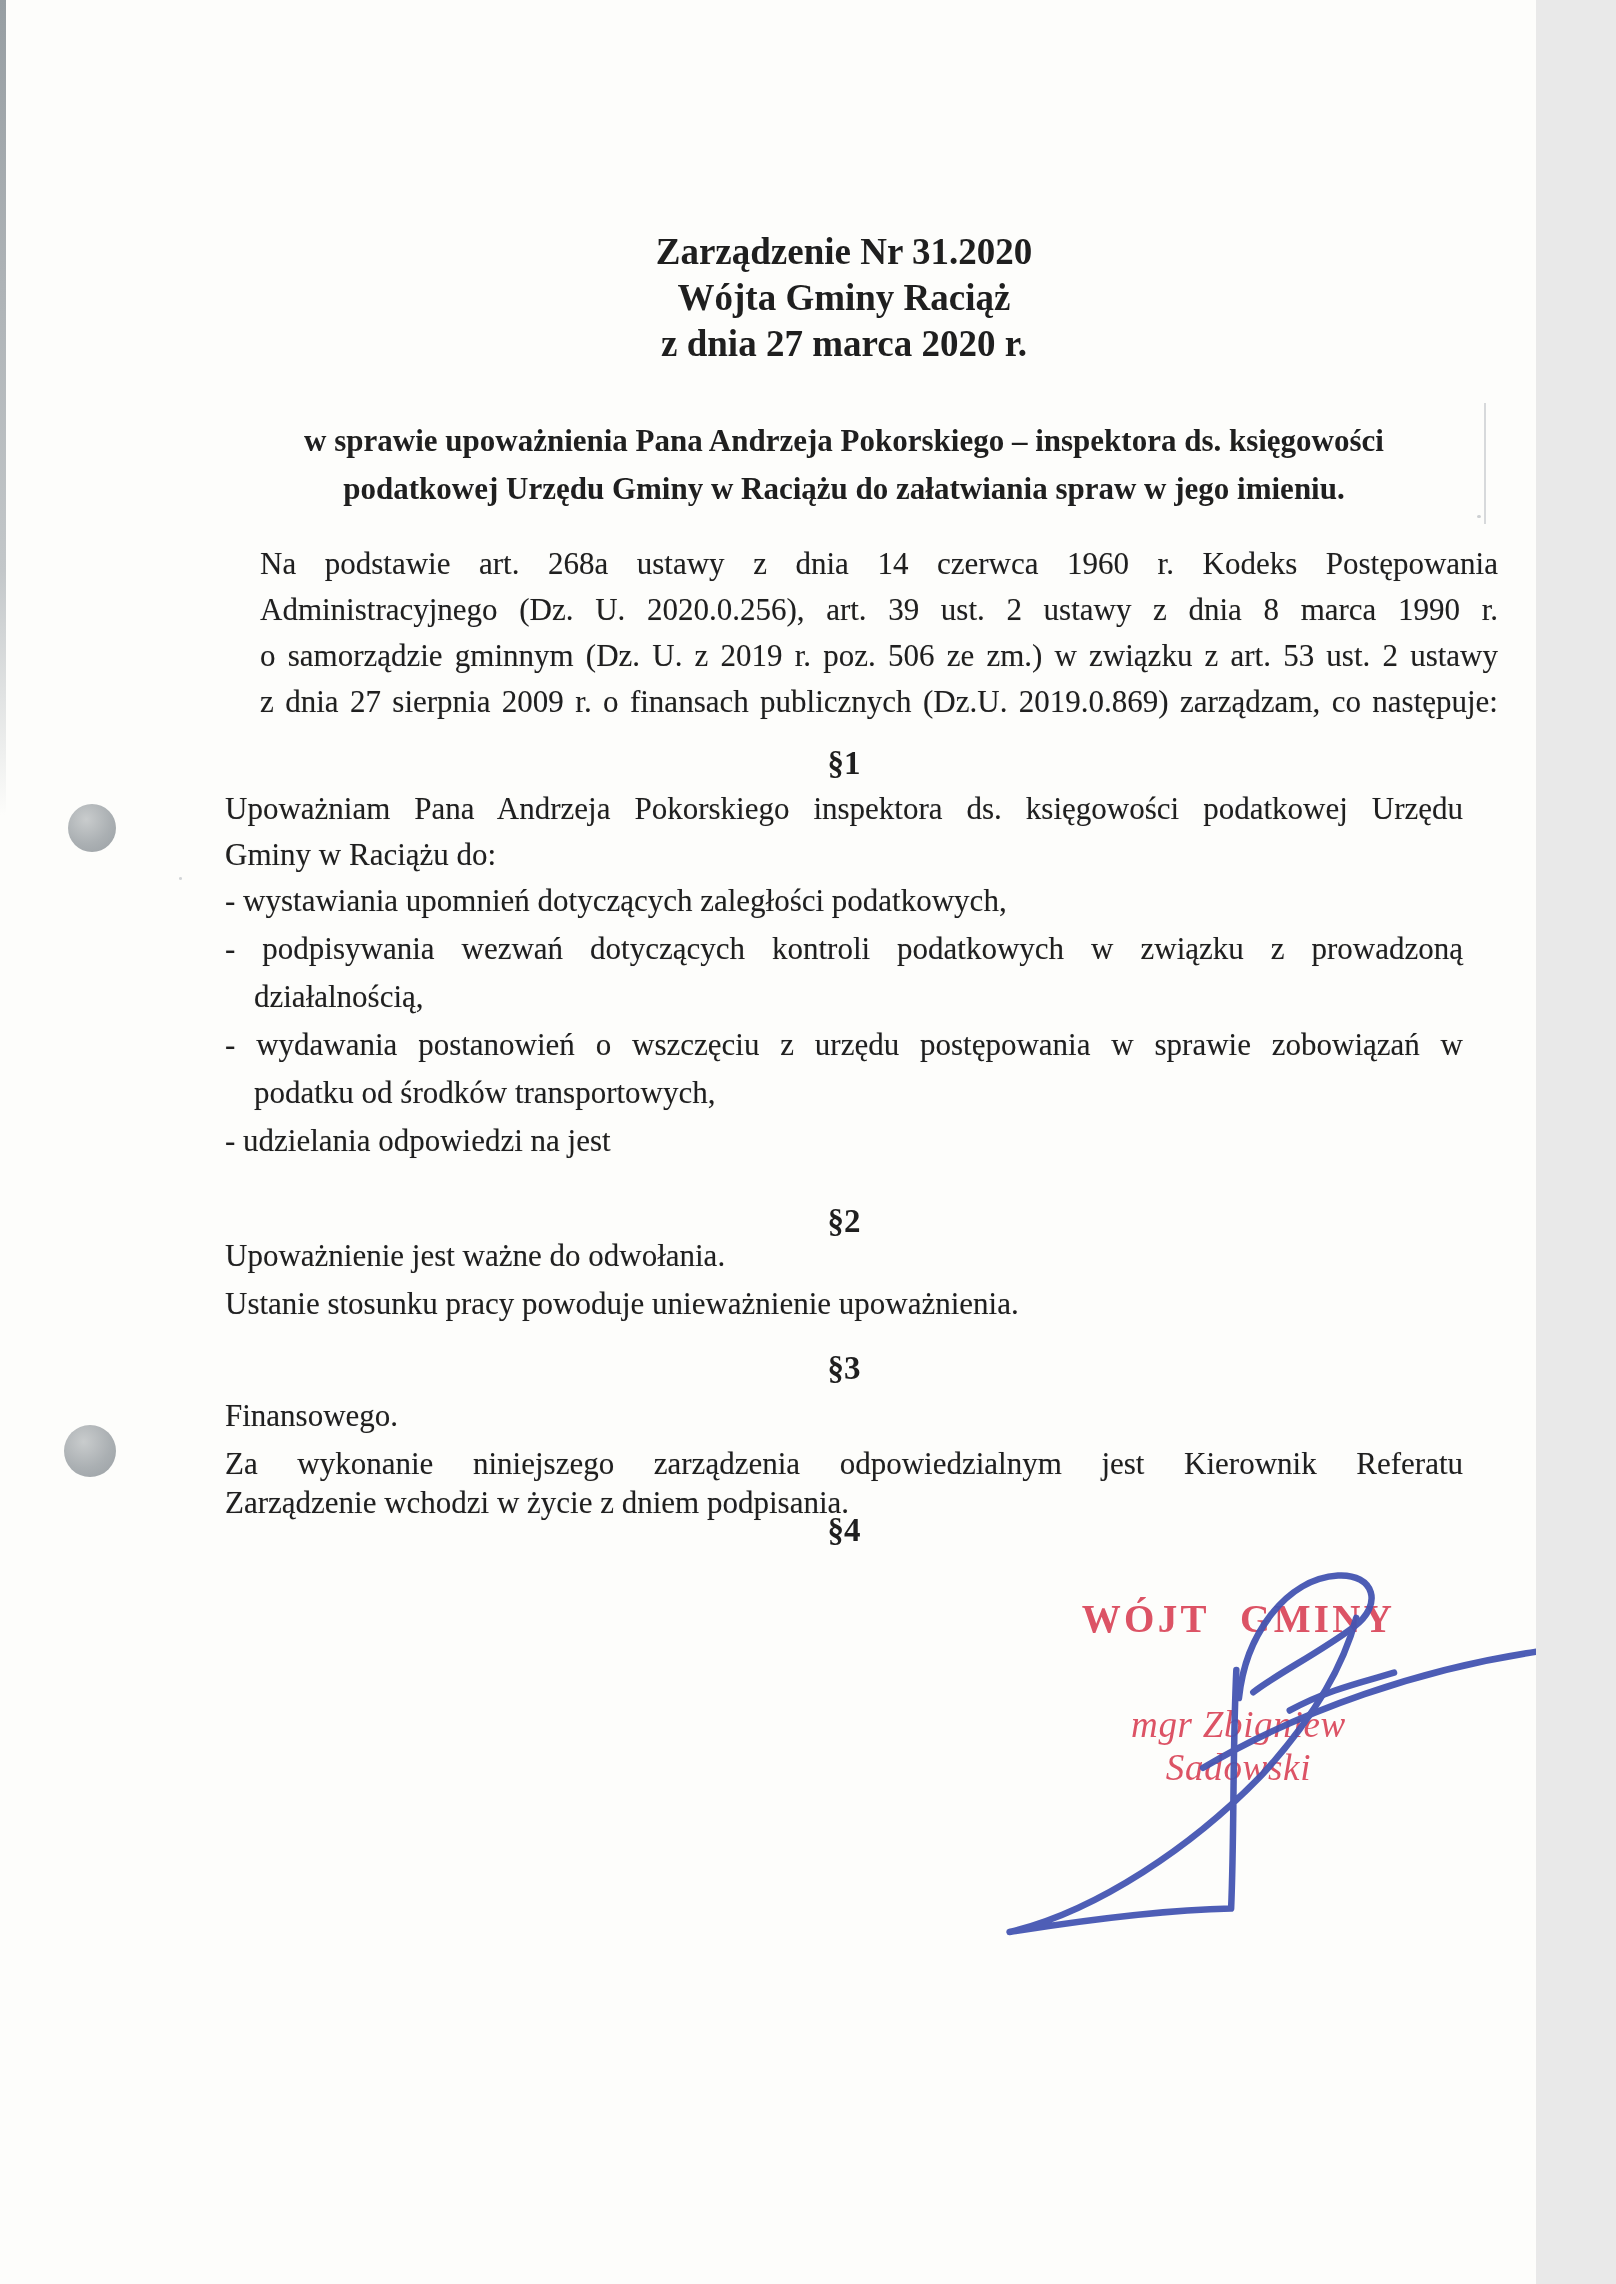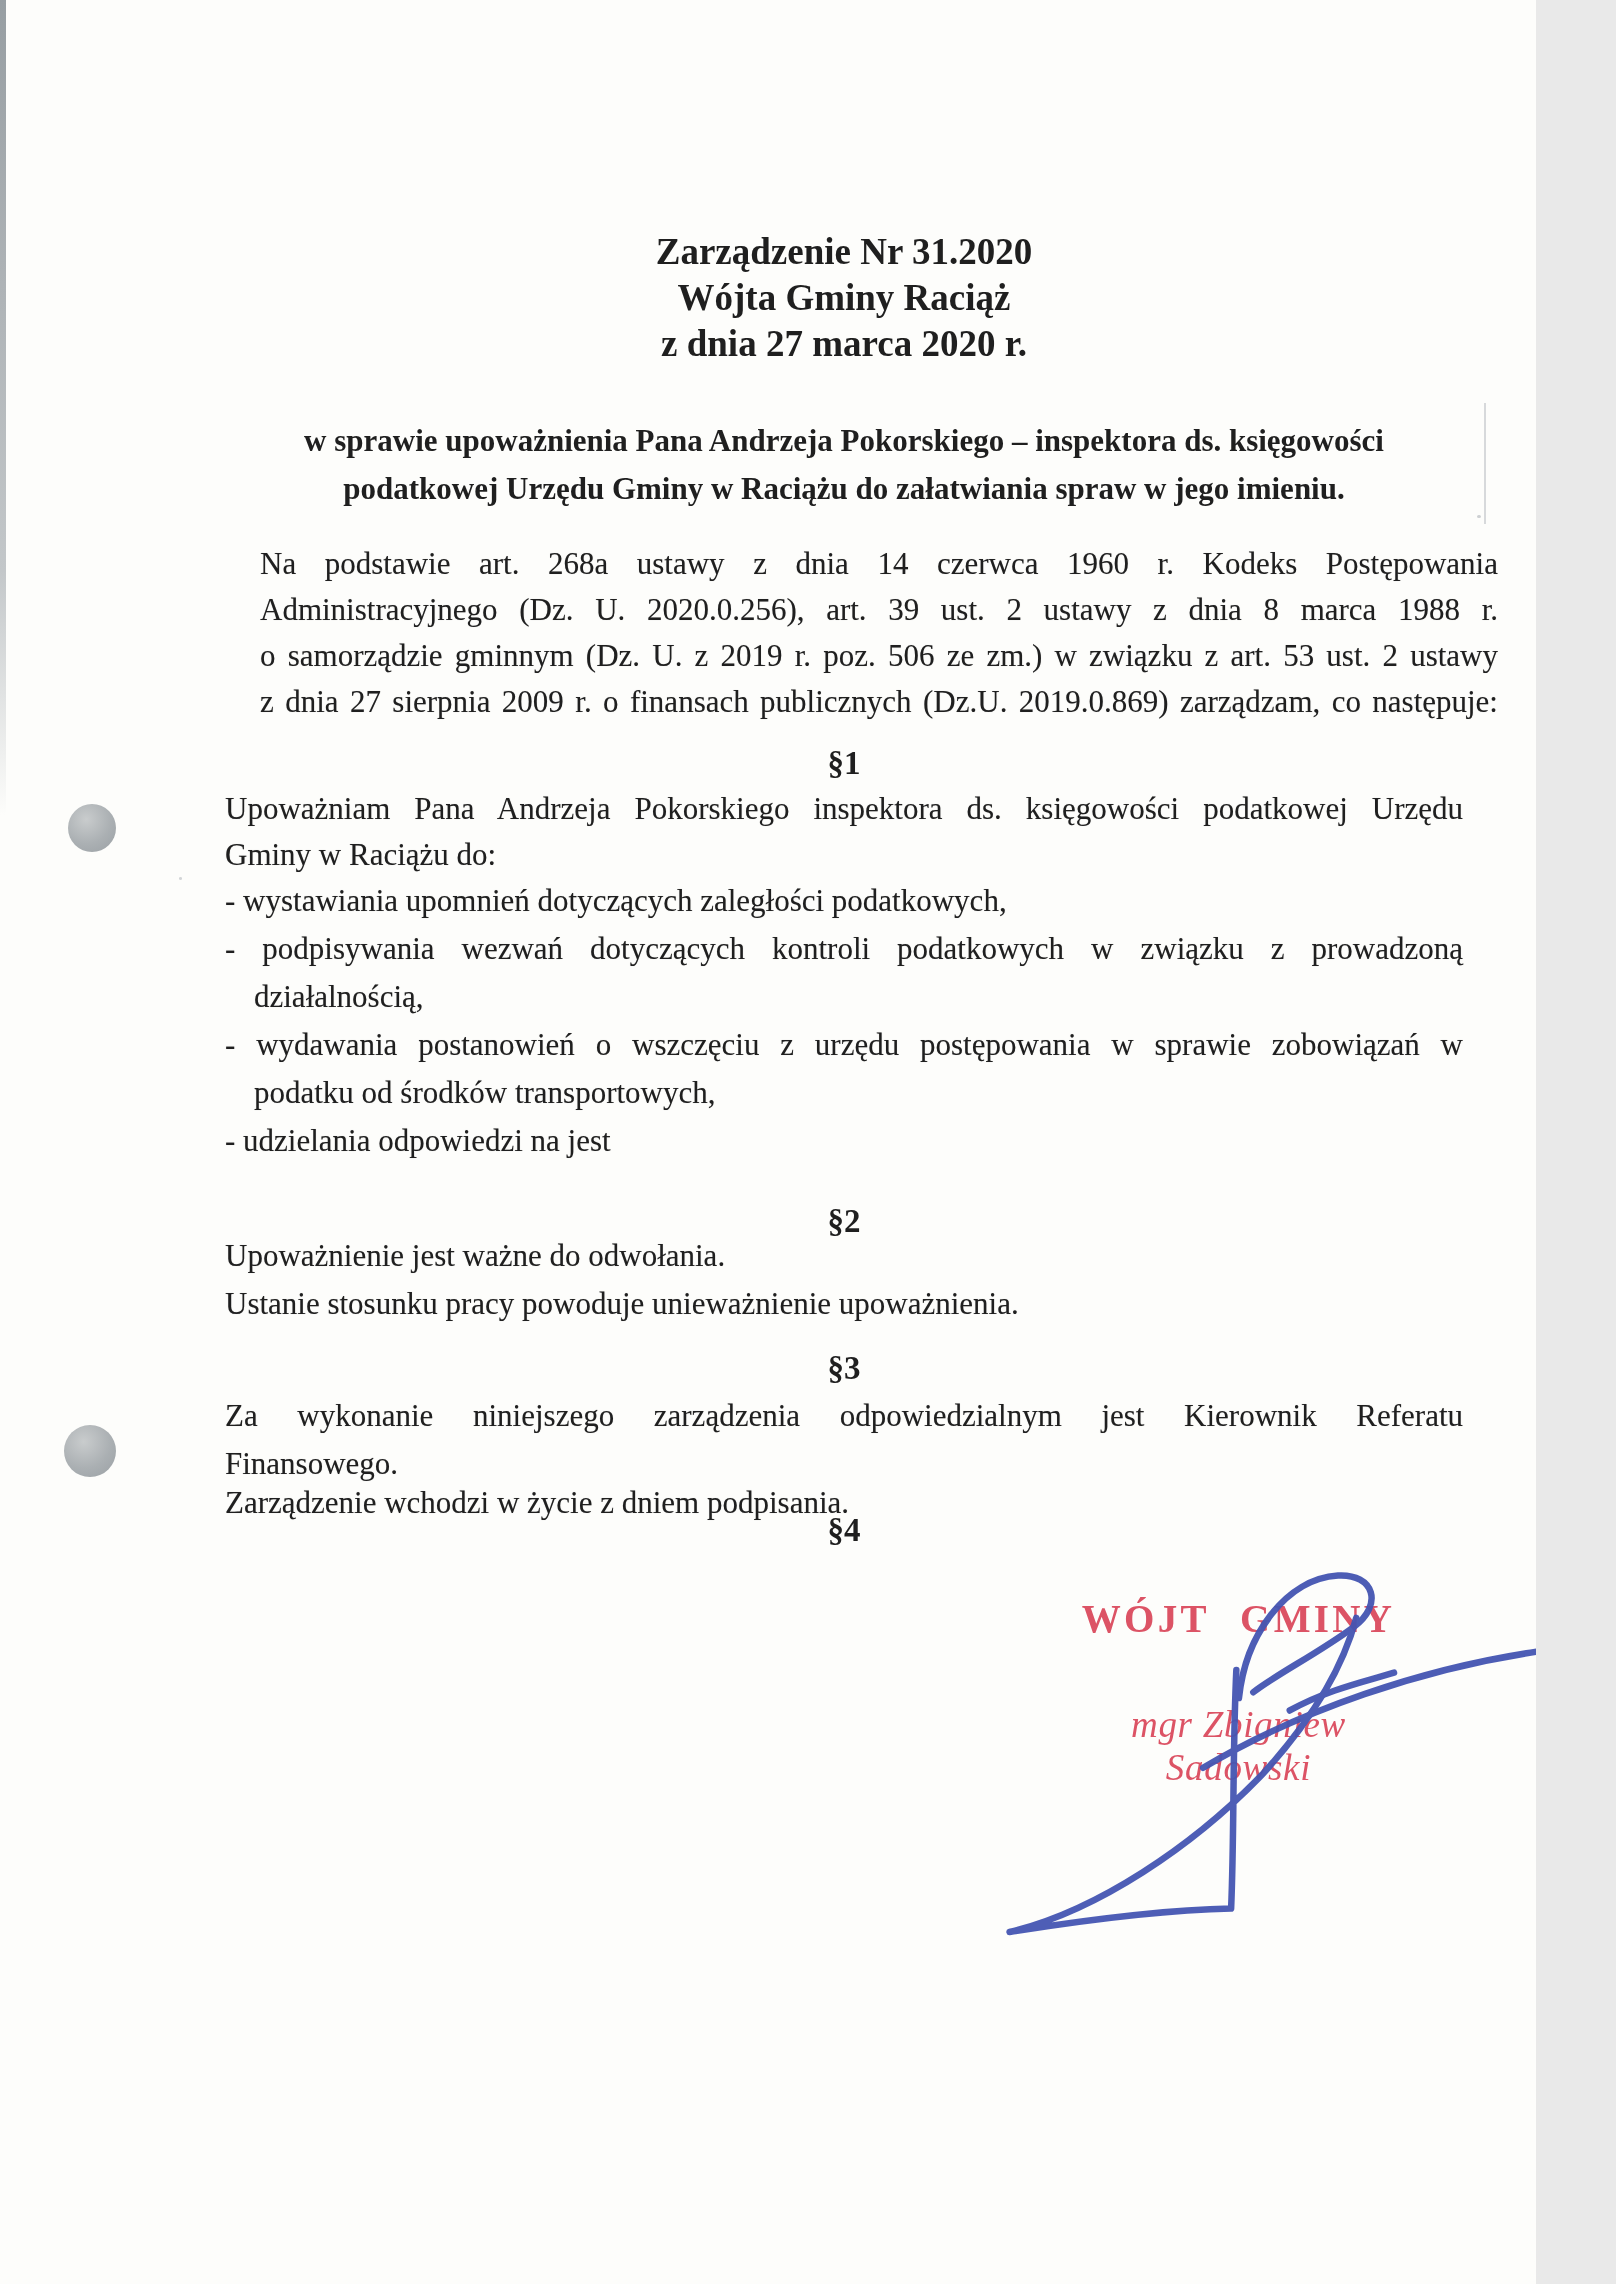--- a/index.html
+++ b/index.html
@@ -84,21 +84,21 @@
     <div class="title-line">z dnia 27 marca 2020 r.</div>
   </div>
 
   <div class="content subject-block">
     <div class="subject-line">w sprawie upoważnienia Pana Andrzeja Pokorskiego – inspektora ds. księgowości</div>
     <div class="subject-line">podatkowej Urzędu Gminy w Raciążu do załatwiania spraw w jego imieniu.</div>
   </div>
 
   <div class="content legal-block">
     <div class="txt jline">Na podstawie art. 268a ustawy z dnia 14 czerwca 1960 r. Kodeks Postępowania</div>
-    <div class="txt jline">Administracyjnego (Dz. U. 2020.0.256), art. 39 ust. 2 ustawy z dnia 8 marca 1988 r.</div>
+    <div class="txt jline">Administracyjnego (Dz. U. 2020.0.256), art. 39 ust. 2 ustawy z dnia 8 marca 1990 r.</div>
     <div class="txt jline">o samorządzie gminnym (Dz. U. z 2019 r. poz. 506 ze zm.) w związku z art. 53 ust. 2 ustawy</div>
     <div class="txt jline">z dnia 27 sierpnia 2009 r. o finansach publicznych (Dz.U. 2019.0.869) zarządzam, co następuje:</div>
   </div>
 
   <div class="content sec-header s1-header">§1</div>
   <div class="content s1-para">
     <div class="txt jline">Upoważniam Pana Andrzeja Pokorskiego inspektora ds. księgowości podatkowej Urzędu</div>
     <div class="txt">Gminy w Raciążu do:</div>
   </div>
   <div class="content bullets">
@@ -111,22 +111,22 @@
   </div>
 
   <div class="content sec-header s2-header">§2</div>
   <div class="content s2-lines">
     <div class="txt">Upoważnienie jest ważne do odwołania.</div>
     <div class="txt">Ustanie stosunku pracy powoduje unieważnienie upoważnienia.</div>
   </div>
 
   <div class="content sec-header s3-header">§3</div>
   <div class="content s3-lines">
+    <div class="txt">Finansowego.</div>
     <div class="txt jline">Za wykonanie niniejszego zarządzenia odpowiedzialnym jest Kierownik Referatu</div>
-    <div class="txt">Finansowego.</div>
   </div>
 
   <div class="content sec-header s4-header">§4</div>
   <div class="content s4-lines">
     <div class="txt">Zarządzenie wchodzi w życie z dniem podpisania.</div>
   </div>
 
   <div class="stamp-title" style="color:#dc5365;">WÓJT GMINY</div>
   <div class="stamp-name" style="color:#dc5365;">mgr Zbigniew Sadowski</div>
 

